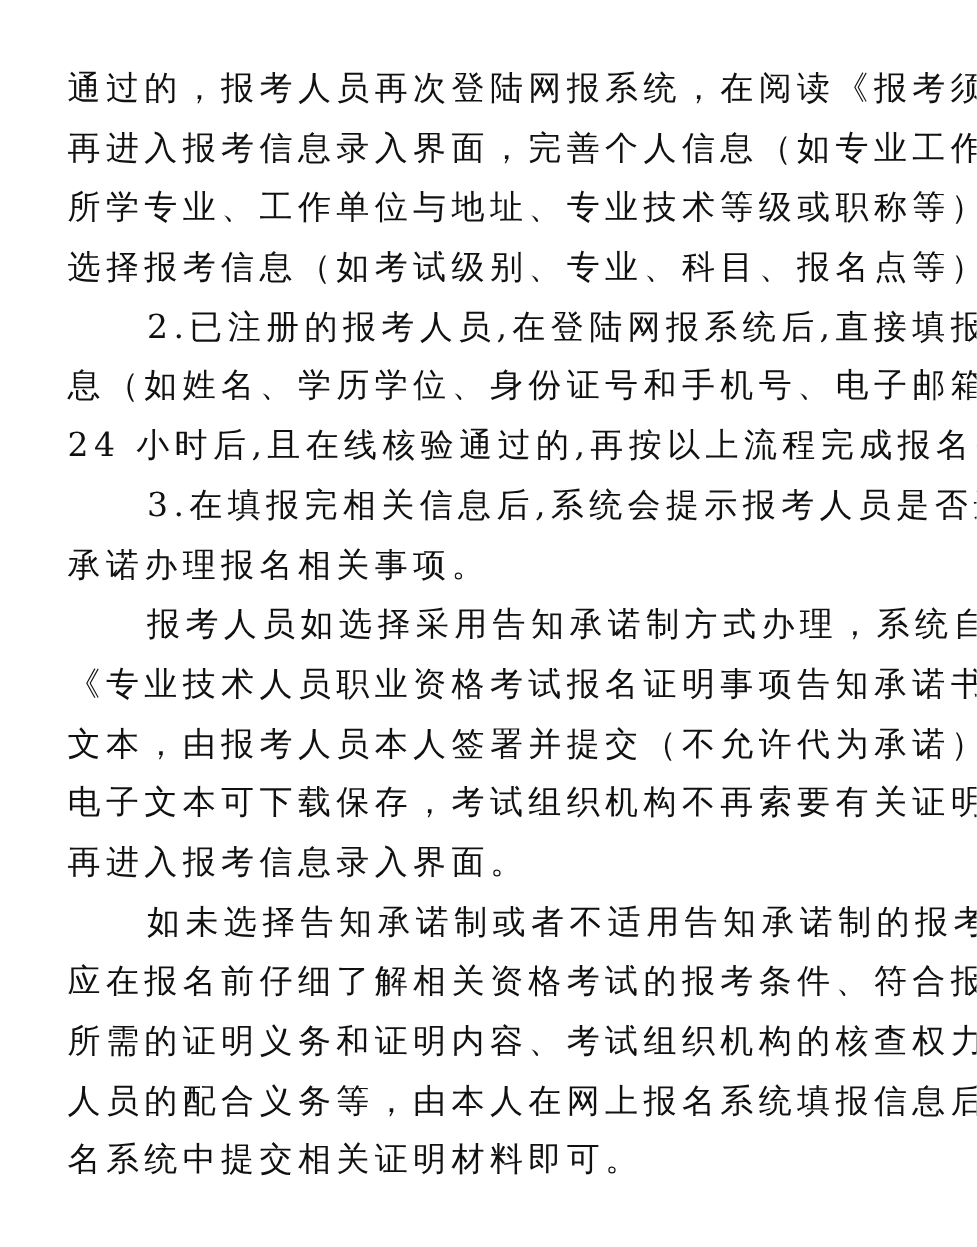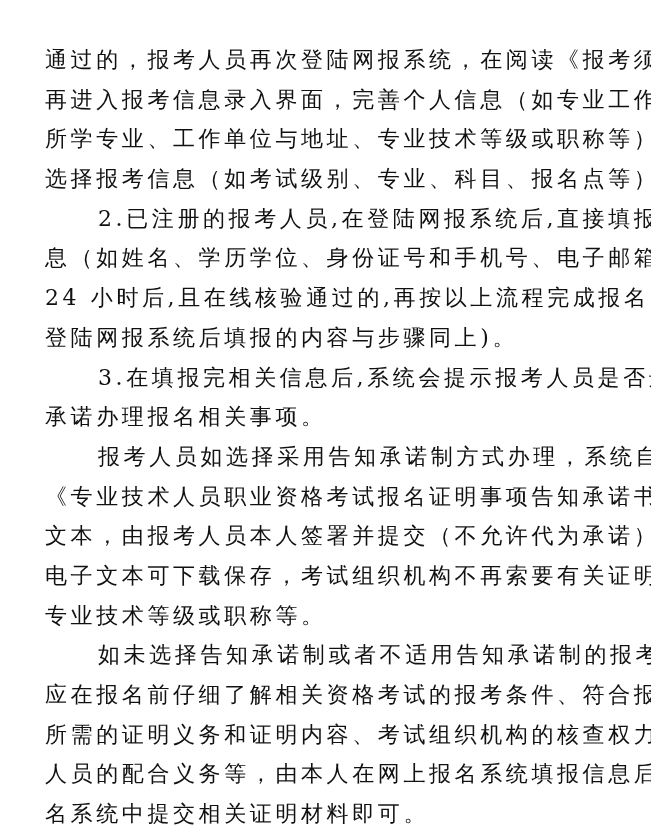--- a/index.html
+++ b/index.html
@@ -45,34 +45,33 @@
     <span class="line">通过的，报考人员再次登陆网报系统，在阅读《报考须知》后，</span>
     <span class="line">再进入报考信息录入界面，完善个人信息（如专业工作年限、</span>
     <span class="line">所学专业、工作单位与地址、专业技术等级或职称等），并正确</span>
     <span class="line">选择报考信息（如考试级别、专业、科目、报名点等）。</span>
   </div>
 
   <div class="para">
     <span class="line" style="padding-left:53px">2.已注册的报考人员,在登陆网报系统后,直接填报个人 信</span>
     <span class="line">息（如姓名、学历学位、身份证号和手机号、电子邮箱等）， 经</span>
     <span class="line">24 小时后,且在线核验通过的,再按以上流程完成报名(再 次</span>
-    <span class="line">登陆网报系统后填报的内容与步骤同上)。</span>
   </div>
 
   <div class="para">
     <span class="line" style="padding-left:53px">3.在填报完相关信息后,系统会提示报考人员是否选择采用</span>
     <span class="line">承诺办理报名相关事项。</span>
   </div>
 
   <div class="para">
     <span class="line" style="padding-left:53px">报考人员如选择采用告知承诺制方式办理，系统自动生成</span>
     <span class="line">《专业技术人员职业资格考试报名证明事项告知承诺书》电子</span>
     <span class="line">文本，由报考人员本人签署并提交（不允许代为承诺），承诺书</span>
     <span class="line">电子文本可下载保存，考试组织机构不再索要有关证明，依据</span>
-    <span class="line">专业技术等级或职称等。</span>
+    <span class="line">再进入报考信息录入界面。</span>
   </div>
 
   <div class="para">
     <span class="line" style="padding-left:53px">如未选择告知承诺制或者不适用告知承诺制的报考人员，</span>
     <span class="line">应在报名前仔细了解相关资格考试的报考条件、符合报考条件</span>
     <span class="line">所需的证明义务和证明内容、考试组织机构的核查权力和报考</span>
     <span class="line">人员的配合义务等，由本人在网上报名系统填报信息后，在报</span>
     <span class="line">名系统中提交相关证明材料即可。</span>
   </div>
 

